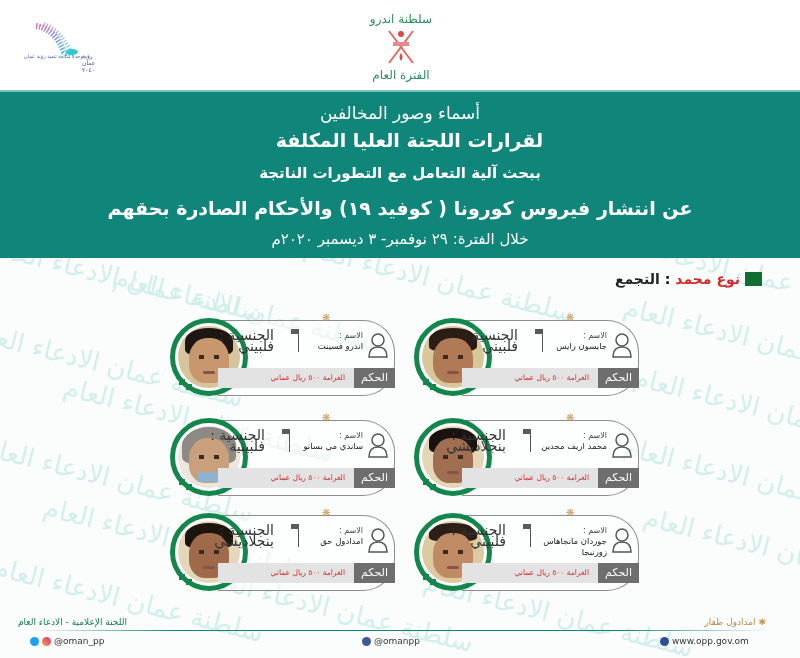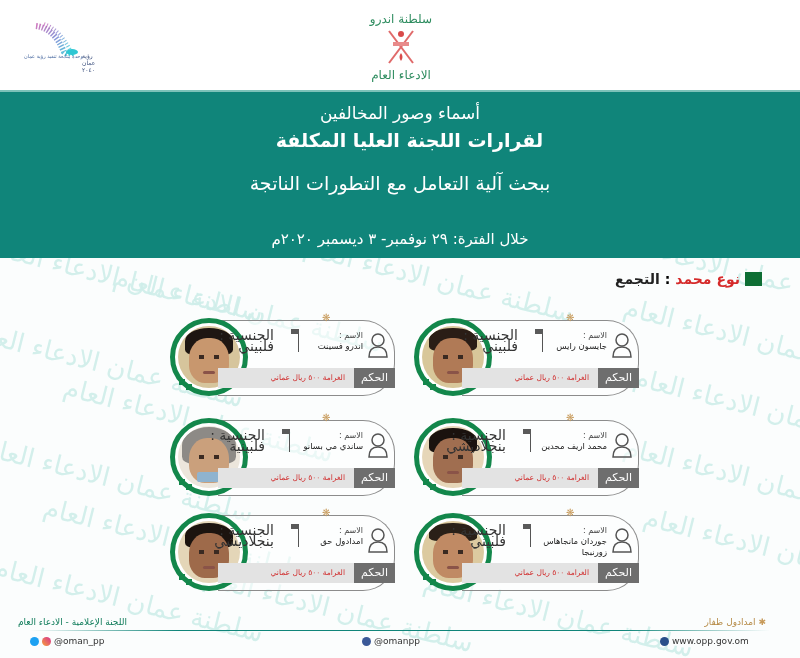--- a/index.html
+++ b/index.html
@@ -22,21 +22,21 @@
   .emblem .txt-bot { position: absolute; left: 0; top: 58px; width: 70px; text-align: center; color: #2f8d60; font-family: "DejaVu Serif", serif; font-size: 12px; }
   .emblem svg { position: absolute; left: 20px; top: 17px; }
   .vision-logo { position: absolute; left: 24px; top: 22px; width: 80px; height: 44px; }
   .vision-logo .vtxt { position: absolute; left: 0; top: 31px; font-size: 5px; color: #4a6aa0; }
   .vision-logo .vtxt2 { position: absolute; left: 58px; top: 30px; font-size: 6px; color: #3b4f7d; }
 
   .banner { position: absolute; left: 0; top: 90px; width: 800px; height: 168px; background: #10857a; border-top: 2px solid #7cc2b9; }
   .banner .line { position: absolute; left: 0; width: 800px; text-align: center; color: #ffffff; direction: rtl; }
   .banner .l1 { top: 11px; font-size: 17px; }
   .banner .l2 { top: 37px; font-size: 19px; font-weight: bold; padding-left: 19px; }
-  .banner .l3 { top: 80px; font-size: 19px; font-weight: normal; }
+  .banner .l3 { top: 72px; font-size: 15px; font-weight: bold; }
   .banner .l4 { top: 105px; font-size: 19px; font-weight: bold; }
   .banner .l5 { top: 138px; font-size: 15px; }
 
   
   .crime-type { position: absolute; right: 38px; top: 271px; direction: rtl; display: flex; align-items: center; gap: 5px; font-size: 14px; font-weight: bold; }
   .crime-type .sq { width: 17px; height: 14px; background: #0e6e34; display: inline-block; }
   .crime-type .lbl { color: #d52a2a; }
   .crime-type .val { color: #222; }
 
   
@@ -124,28 +124,29 @@
 
     <div class="emblem">
       <span class="txt-top">سلطنة اندرو</span>
       <svg width="30" height="40" viewBox="0 0 30 40">
         <line x1="3" y1="4" x2="27" y2="36" stroke="#e06a6a" stroke-width="2"></line>
         <line x1="27" y1="4" x2="3" y2="36" stroke="#e06a6a" stroke-width="2"></line>
         <path d="M15 6 L15 26 Q12 30 15 34 Q18 30 15 26" fill="#d94a4a"></path>
         <circle cx="15" cy="7" r="3" fill="#d94a4a"></circle>
         <rect x="7" y="15" width="16" height="4" fill="#e88a8a"></rect>
       </svg>
-      <span class="txt-bot">الادعاء العام</span>
+      <span class="txt-bot">الفترة العام</span>
     </div>
   </div>
 
   <div class="banner">
     <div class="line l1">أسماء وصور المخالفين</div>
     <div class="line l2">لقرارات اللجنة العليا المكلفة</div>
     <div class="line l3">ببحث آلية التعامل مع التطورات الناتجة</div>
+    <div class="line l4">عن انتشار فيروس كورونا ( كوفيد ١٩) والأحكام الصادرة بحقهم</div>
     <div class="line l5">خلال الفترة: ٢٩ نوفمبر- ٣ ديسمبر ٢٠٢٠م</div>
   </div>
 
   <div class="crime-type">
     <span class="sq"></span>
     <span class="lbl">نوع محمد</span>
     <span class="sep"> : </span>
     <span class="val">التجمع</span>
   </div>
 

